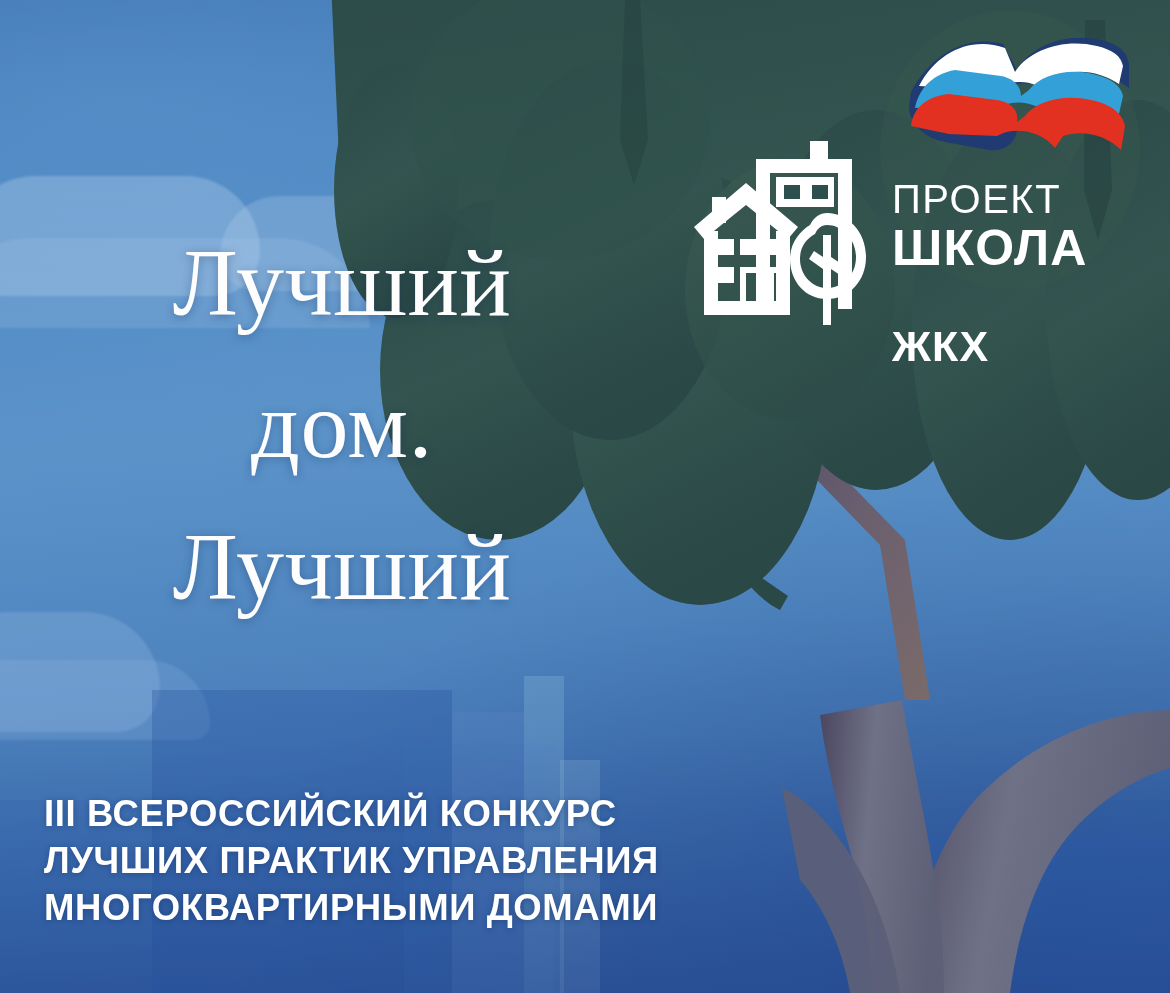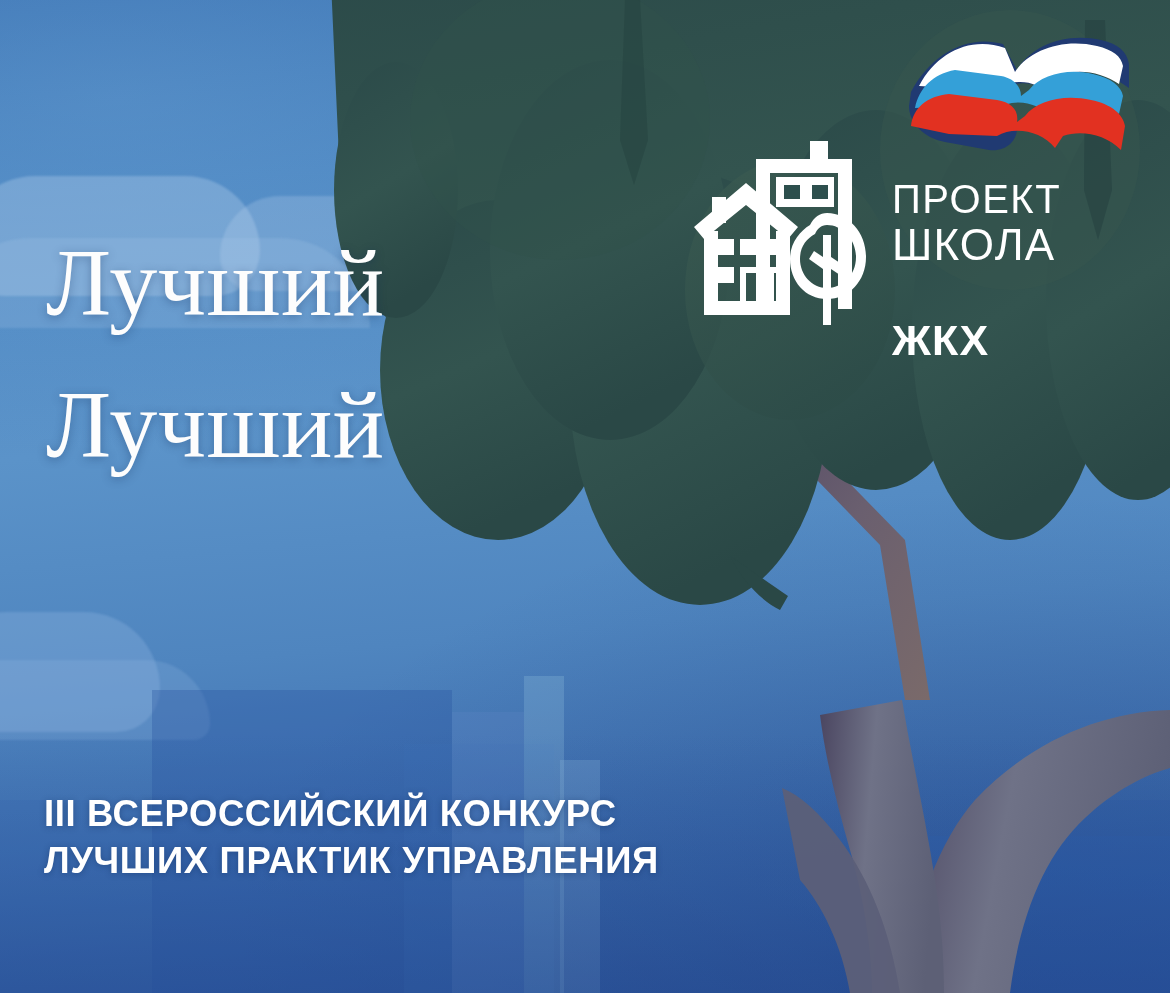--- a/index.html
+++ b/index.html
@@ -35,27 +35,28 @@
   .bld.b7{left:900px;top:836px;width:270px;height:157px;background:rgba(46,96,172,.26);}
   .bld.b8{left:1040px;top:800px;width:130px;height:193px;background:rgba(40,88,166,.22);}
   .city-haze{position:absolute;left:0;bottom:0;width:1170px;height:260px;
     background:linear-gradient(180deg,rgba(38,80,152,0) 0%,rgba(38,80,152,.30) 60%,rgba(34,72,144,.45) 100%);}
 
   
   .tree-layer{position:absolute;inset:0;}
 
   
   .headline{
-    position:absolute;left:46px;top:212px;width:620px;
+    position:absolute;left:32px;top:212px;width:620px;
     font-family:"Liberation Serif", serif;
     color:#fdfdfd;
     font-size:96px;line-height:1.48;
     letter-spacing:.5px;
     text-shadow:0 2px 10px rgba(14,40,86,.35);
     z-index:6;
+    text-align:center;
   }
   .headline .ln{display:block;white-space:nowrap;}
 
   
   .subtitle{
     position:absolute;left:44px;top:790px;width:830px;
     color:#ffffff;
     font-family:"Liberation Sans", sans-serif;
     font-weight:700;
     font-size:36.5px;line-height:1.29;
@@ -64,21 +65,21 @@
     z-index:6;
   }
   .subtitle .ln{display:block;white-space:nowrap;}
 
   
   .logo{position:absolute;left:690px;top:30px;width:440px;height:300px;z-index:8;}
   .logo-flag{position:absolute;left:215px;top:0px;width:225px;height:125px;}
   .logo-icon{position:absolute;left:0px;top:105px;width:185px;height:195px;}
   .logo-text{position:absolute;left:202px;top:148px;color:#ffffff;}
   .logo-text .l1{font-size:40px;font-weight:400;letter-spacing:1.5px;line-height:1.08;display:block;}
-  .logo-text .l2{font-size:44px;font-weight:400;letter-spacing:1.2px;line-height:1.08;display:block;}
+  .logo-text .l2{font-size:50px;font-weight:700;letter-spacing:1.2px;line-height:1.08;display:block;}
   .logo-text .l3{font-size:43px;font-weight:800;letter-spacing:1.2px;line-height:1.08;display:block;margin-top:48px;}
 </style>
 </head>
 <body>
 
 <div id="poster">
 
   <div class="sky-tint"></div>
 
   <div class="cloud c1"></div>
@@ -156,26 +157,28 @@
       <ellipse cx="560" cy="120" rx="150" ry="140" fill="#31514c" opacity="0.45"></ellipse>
 
       <path d="M1085 20 L1105 20 L1112 190 L1098 240 L1084 190 Z" fill="#24403f" opacity="0.55"></path>
       <path d="M625 0 L640 0 L648 140 L634 185 L620 140 Z" fill="#24403f" opacity="0.45"></path>
       <path d="M780 610 C760 600 742 580 730 556 C748 568 770 584 788 596 Z" fill="#2a4846"></path>
     </svg>
   </div>
 
   <div class="headline">
     <span class="ln">Лучший</span>
+    <span class="ln">дом.</span>
     <span class="ln">Лучший</span>
   </div>
 
   <div class="subtitle">
     <span class="ln">III ВСЕРОССИЙСКИЙ КОНКУРС</span>
     <span class="ln">ЛУЧШИХ ПРАКТИК УПРАВЛЕНИЯ</span>
+    <span class="ln">МНОГОКВАРТИРНЫМИ ДОМАМИ</span>
   </div>
 
   <div class="logo">
 
     <div class="logo-flag">
       <svg width="225" height="125" viewBox="0 0 225 125">
 
         <path d="M6 62 C26 24 62 4 98 14 L112 40 C126 16 160 2 196 10 C214 14 222 22 224 34
                  L224 58 C206 44 182 38 162 44 L150 70 C136 50 108 48 92 64
                  C104 72 112 84 112 98 C112 112 100 122 84 120 L40 112

